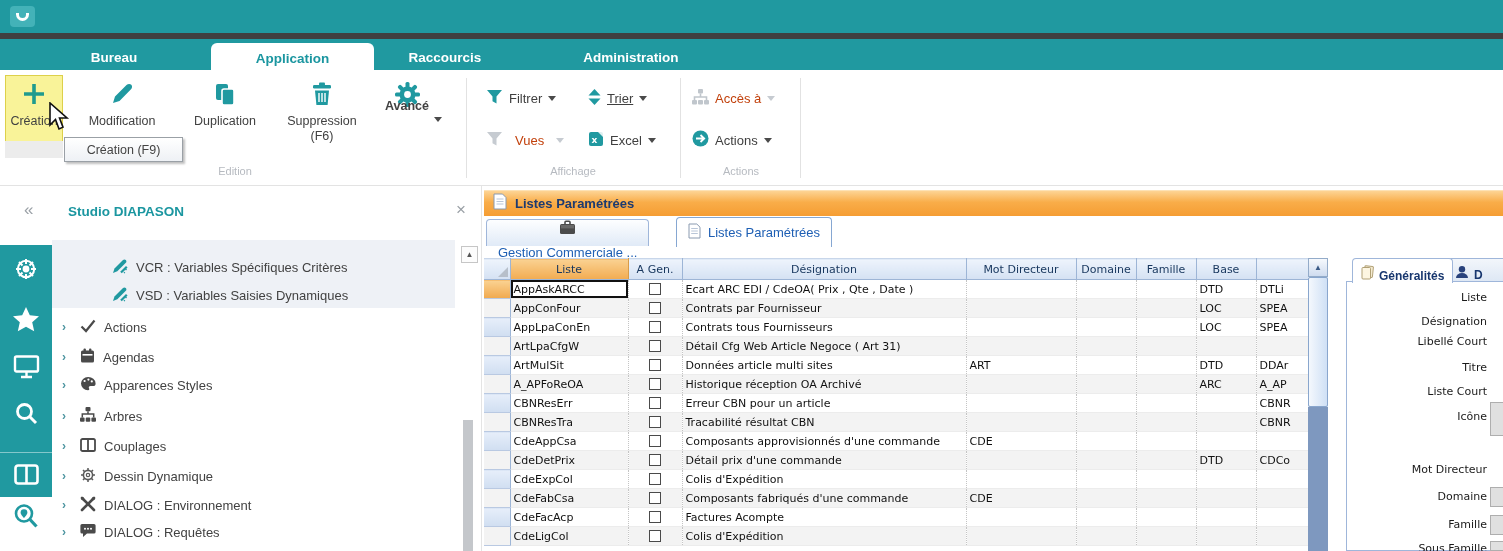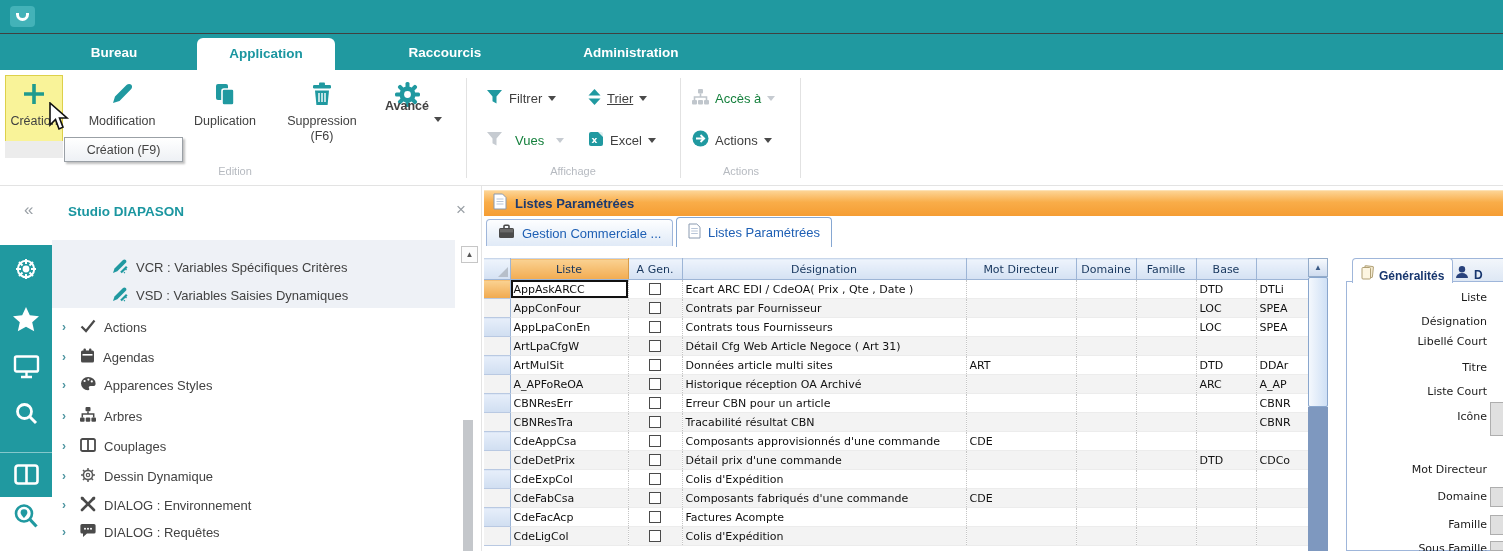--- a/index.html
+++ b/index.html
@@ -9,37 +9,37 @@
 
   
   .titlebar { position:absolute; left:0; top:0; width:1503px; height:33px; background:#2099a0; }
   .app-icon { position:absolute; left:10px; top:6px; width:25px; height:21px; background:#43b2b8;
     border-radius:4px; }
   .app-icon .smile { position:absolute; left:6px; top:7px; width:13px; height:8px;
     border:3px solid #fff; border-top:none; border-radius:0 0 9px 9px; }
 
   
   .tabbar { position:absolute; left:0; top:33px; width:1503px; height:37px; background:#2099a0;
-    border-top:1px solid #404040; }
+    border-top:6px solid #404040; }
   .rtab { position:absolute; top:0; height:37px; line-height:37px; text-align:center;
     color:#fff; font-weight:bold; font-size:13.5px; cursor:default; }
   .rtab.active { top:4px; height:33px; line-height:31px; background:#fff; color:#1b96a0;
     border-radius:6px 6px 0 0; }
 
   
   .ribbon { position:absolute; left:0; top:70px; width:1503px; height:116px; background:#fff;
     border-bottom:1px solid #e3e3e3; }
   .bigbtn { position:absolute; top:8px; width:90px; text-align:center; }
   .bigbtn .bicon { height:36px; display:flex; align-items:center; justify-content:center; }
   .blabel { font-size:12.5px; color:#414141; line-height:15px; }
   .group-label { position:absolute; top:95px; font-size:11px; color:#b6bac0; text-align:center; width:120px; }
   .vdiv { position:absolute; top:8px; width:1px; height:100px; background:#e2e2e2; }
   .smallbtn { position:absolute; height:20px; display:flex; align-items:center; gap:6px;
     font-size:13px; color:#3f3f3f; }
-  .smallbtn.disabled { color:#15803d; }
+  .smallbtn.disabled { color:#c2410c; }
   .caret { width:0; height:0; border-left:4px solid transparent; border-right:4px solid transparent;
     border-top:5px solid #4a4a4a; }
   .caret.gray { border-top-color:#c6cbd1; }
   .hl { position:absolute; left:5px; top:5px; width:58px; height:67px;
     background:rgba(244,234,70,.55); border:1px solid #ddd04a; }
   .graystrip { position:absolute; left:5px; top:71px; width:58px; height:17px; background:#ececec; }
   .tooltip { position:absolute; left:64px; top:67px; width:119px; height:25px;
     background:linear-gradient(#ffffff,#eef1f5); border:1px solid #9aa0a6;
     box-shadow:2px 2px 2px rgba(0,0,0,.25); font-size:12.5px; color:#444;
     display:flex; align-items:center; justify-content:center; z-index:5; }
@@ -117,21 +117,21 @@
 <div id="app">
 
   <div class="titlebar">
     <div class="app-icon">
         <div class="smile"></div>
       </div>
   </div>
 
   <div class="tabbar">
     <div class="rtab" style="left:60px;width:108px;">Bureau</div>
-    <div class="rtab active" style="left:197px;width:138px;">Application</div>
+    <div class="rtab active" style="left:211px;width:163px;">Application</div>
     <div class="rtab" style="left:385px;width:120px;">Raccourcis</div>
     <div class="rtab" style="left:566px;width:130px;">Administration</div>
   </div>
 
   <div class="ribbon">
 
     <div class="hl"></div>
 
     <div class="bigbtn" style="left:-11px;">
       <div class="bicon">
@@ -425,21 +425,21 @@
   <div class="main-header">
     <span style="margin-left:9px;">
       <svg width="14" height="17" viewBox="0 0 14 17">
           <path d="M1 1 H9.5 L13 4.5 V16 H1 Z" fill="#fff" stroke="#8a9ab0"></path>
           <path d="M3.5 6 H10.5 M3.5 8.5 H10.5 M3.5 11 H10.5" stroke="#b9c6d8"></path>
         </svg>
     </span>
     <span class="htxt">Listes Paramétrées</span>
   </div>
 
-  <div class="mtab" style="left:486px;">
+  <div class="mtab" style="left:486px;flex-direction:column;">
     <span>
       <svg width="17" height="15" viewBox="0 0 17 15">
           <rect x="1" y="4" width="15" height="10" rx="1.5" fill="#4b4b4b"></rect>
           <path d="M6 4 V2.2 a1 1 0 0 1 1 -1 H10 a1 1 0 0 1 1 1 V4" stroke="#4b4b4b" stroke-width="1.6" fill="none"></path>
           <rect x="2" y="5" width="13" height="3.4" fill="#6a6a6a"></rect>
         </svg>
     </span>
     <span>Gestion Commerciale ...</span>
   </div>
   <div class="mtab active" style="left:676px;">

